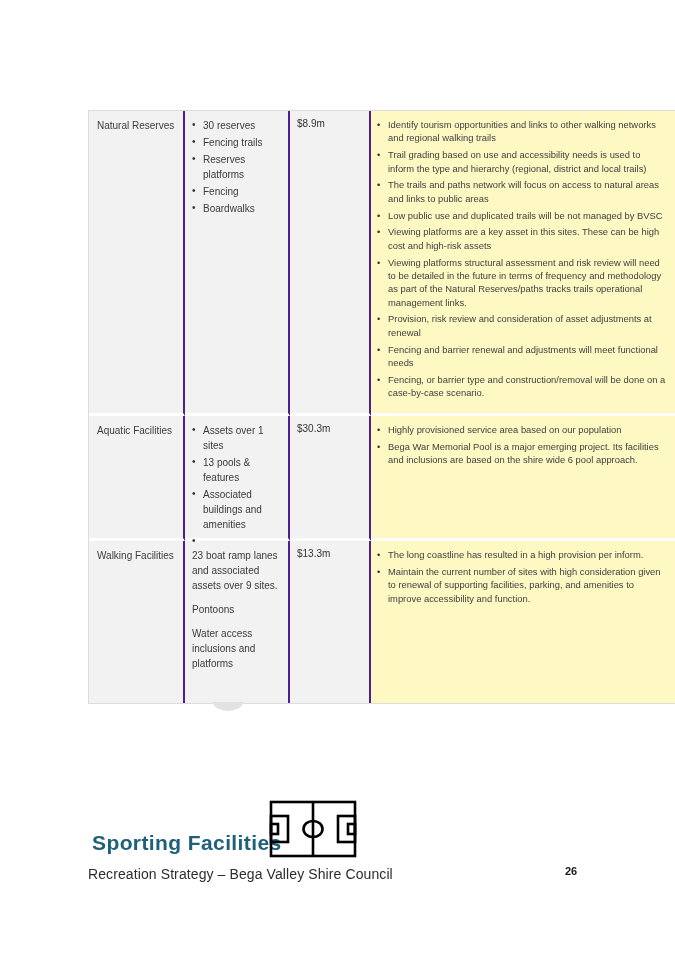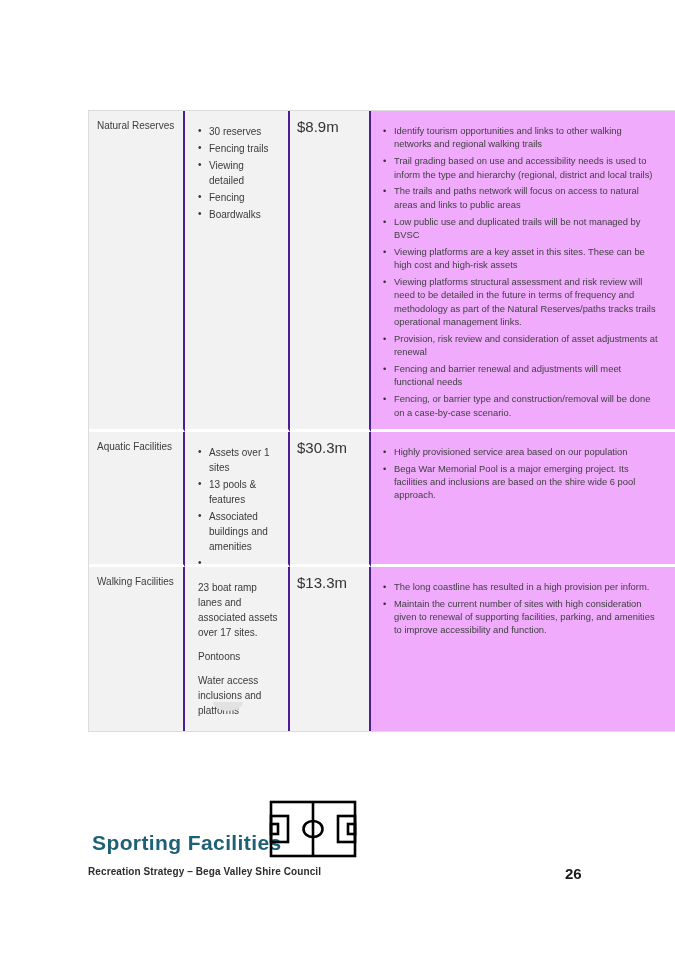--- a/index.html
+++ b/index.html
@@ -23,29 +23,29 @@
     border-top: 1px solid #dcdcdc;
     border-left: 1px solid #dcdcdc;
     border-right: 1px solid #e6e6e6;
     border-bottom: 1px solid #dcdcdc;
   }
   td {
     vertical-align: top;
     border-right: 2px solid #4c1d95;
     background: #f2f2f2;
   }
-  td:last-child { border-right: none; background: #f0abfc; }
+  td:last-child { border-right: none; background: #fef9c3; }
   tr.gap-below td { border-bottom: 3px solid #ffffff; }
 
   td.cat   { width: 82px; padding: 7px 4px 4px 8px; font-size: 10px; line-height: 1.5; color: #3c3c3c; }
   td.assets{ width: 94px; padding: 7px 4px 4px 5px; font-size: 10px; line-height: 1.5; }
-  td.cost  { width: 68px; padding: 7px 4px 4px 7px; font-size: 15px; color: #333; }
+  td.cost  { width: 68px; padding: 7px 4px 4px 7px; font-size: 10px; color: #333; }
   td.notes { width: 290px; padding: 7px 8px 4px 6px; font-size: 9.4px; line-height: 1.42; color: #404040; }
 
-  ul { margin: 6px; padding: 0; list-style: none; }
+  ul { margin: 0; padding: 0; list-style: none; }
   ul.bullets li { position: relative; padding-left: 13px; margin-bottom: 2px; }
   ul.bullets li::before { content: "\2022"; position: absolute; left: 2px; top: -1px; color: #333; }
   td.notes ul.bullets li { padding-left: 11px; margin-bottom: 3.5px; }
   td.notes ul.bullets li::before { left: 0; top: 0; }
   ul.plain li { margin-bottom: 9px; padding-left: 2px; }
 
   
   .page-curl {
     position: absolute;
     left: 213px; top: 702px;
@@ -61,50 +61,50 @@
     font-size: 21px;
     font-weight: bold;
     letter-spacing: 0.4px;
     color: #1d6078;
   }
   .field-icon { position: absolute; left: 268px; top: 799px; }
 
   .footer-left {
     position: absolute;
     left: 88px; top: 866px;
-    font-size: 10px;
-    font-weight: bold;
+    font-size: 14px;
+    font-weight: normal;
     color: #2d2d2d;
     letter-spacing: 0.1px;
   }
   .footer-page {
     position: absolute;
     left: 565px; top: 865px;
-    font-size: 15px;
+    font-size: 11px;
     font-weight: bold;
     color: #1a1a1a;
   }
 </style>
 </head>
 <body>
 
 <div class="page">
 
   <div class="table-wrap">
     <table class="facilities">
       <tbody>
           <tr class="gap-below" style="height:305px;">
         <td class="cat">
           <span>Natural Reserves</span>
         </td>
         <td class="assets">
           <ul class="bullets">
                 <li>30 reserves</li>
                 <li>Fencing trails</li>
-                <li>Viewing detailed</li>
+                <li>Reserves platforms</li>
                 <li>Fencing</li>
                 <li>Boardwalks</li>
               </ul>
         </td>
         <td class="cost">
           <span>$8.9m</span>
         </td>
         <td class="notes">
           <ul class="bullets">
                 <li>Identify tourism opportunities and links to other walking networks and regional walking trails</li>
@@ -140,21 +140,21 @@
                 <li>Bega War Memorial Pool is a major emerging project. Its facilities and inclusions are based on the shire wide 6 pool approach.</li>
               </ul>
         </td>
       </tr>
       <tr style="height:162px;">
         <td class="cat">
           <span>Walking Facilities</span>
         </td>
         <td class="assets">
           <ul class="plain">
-                <li>23 boat ramp lanes and associated assets over 17 sites.</li>
+                <li>23 boat ramp lanes and associated assets over 9 sites.</li>
                 <li>Pontoons</li>
                 <li>Water access inclusions and platforms</li>
               </ul>
         </td>
         <td class="cost">
           <span>$13.3m</span>
         </td>
         <td class="notes">
           <ul class="bullets">
                 <li>The long coastline has resulted in a high provision per inform.</li>

